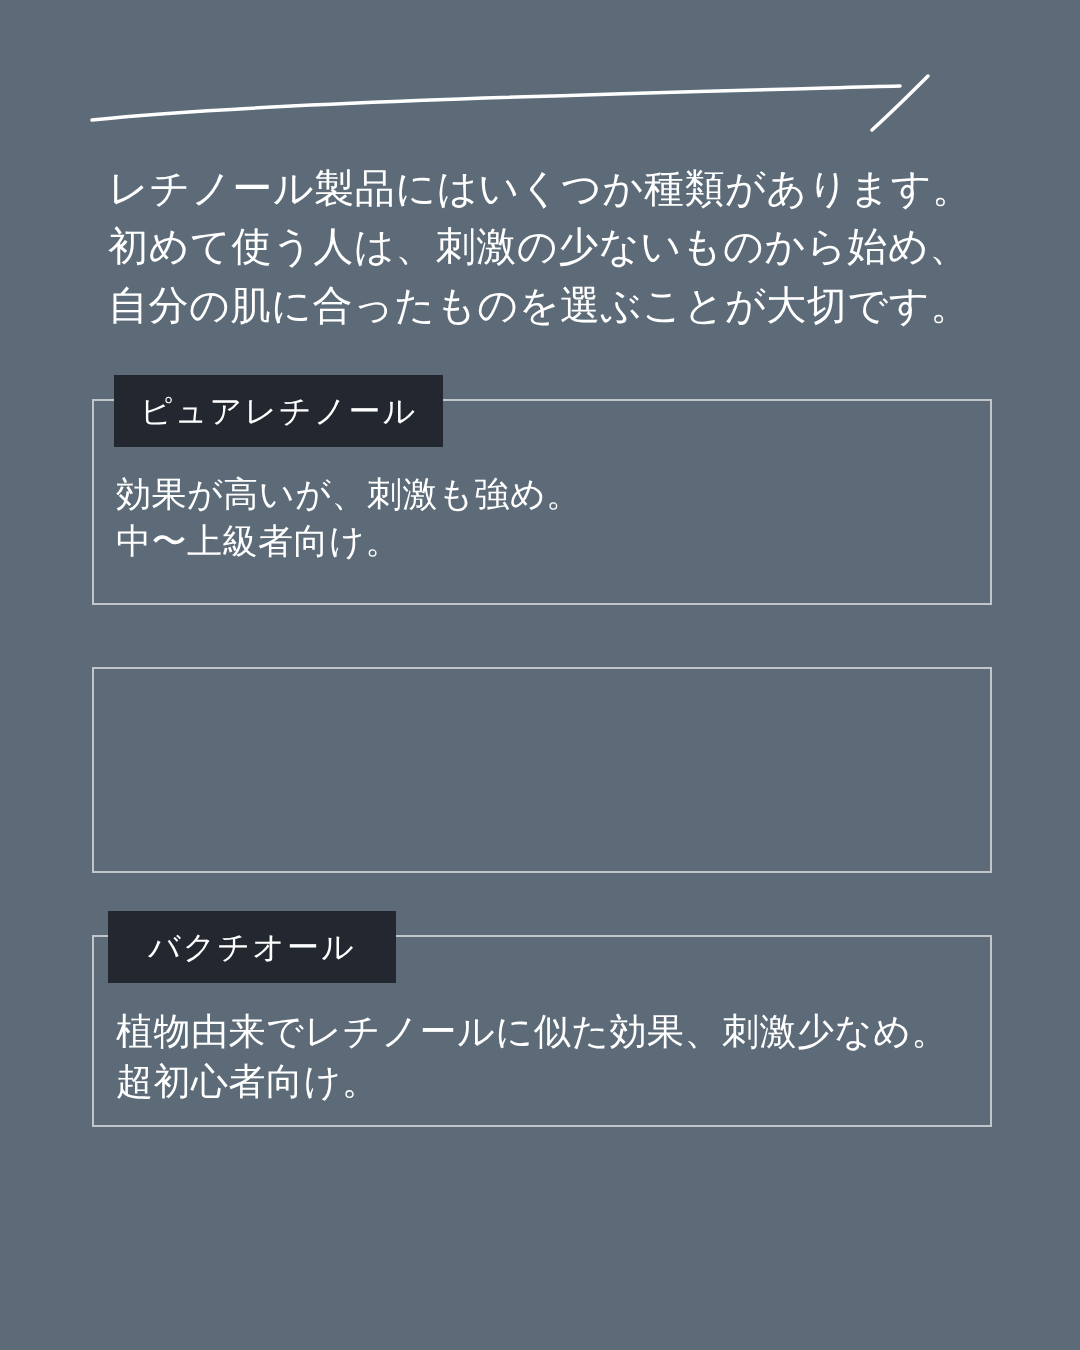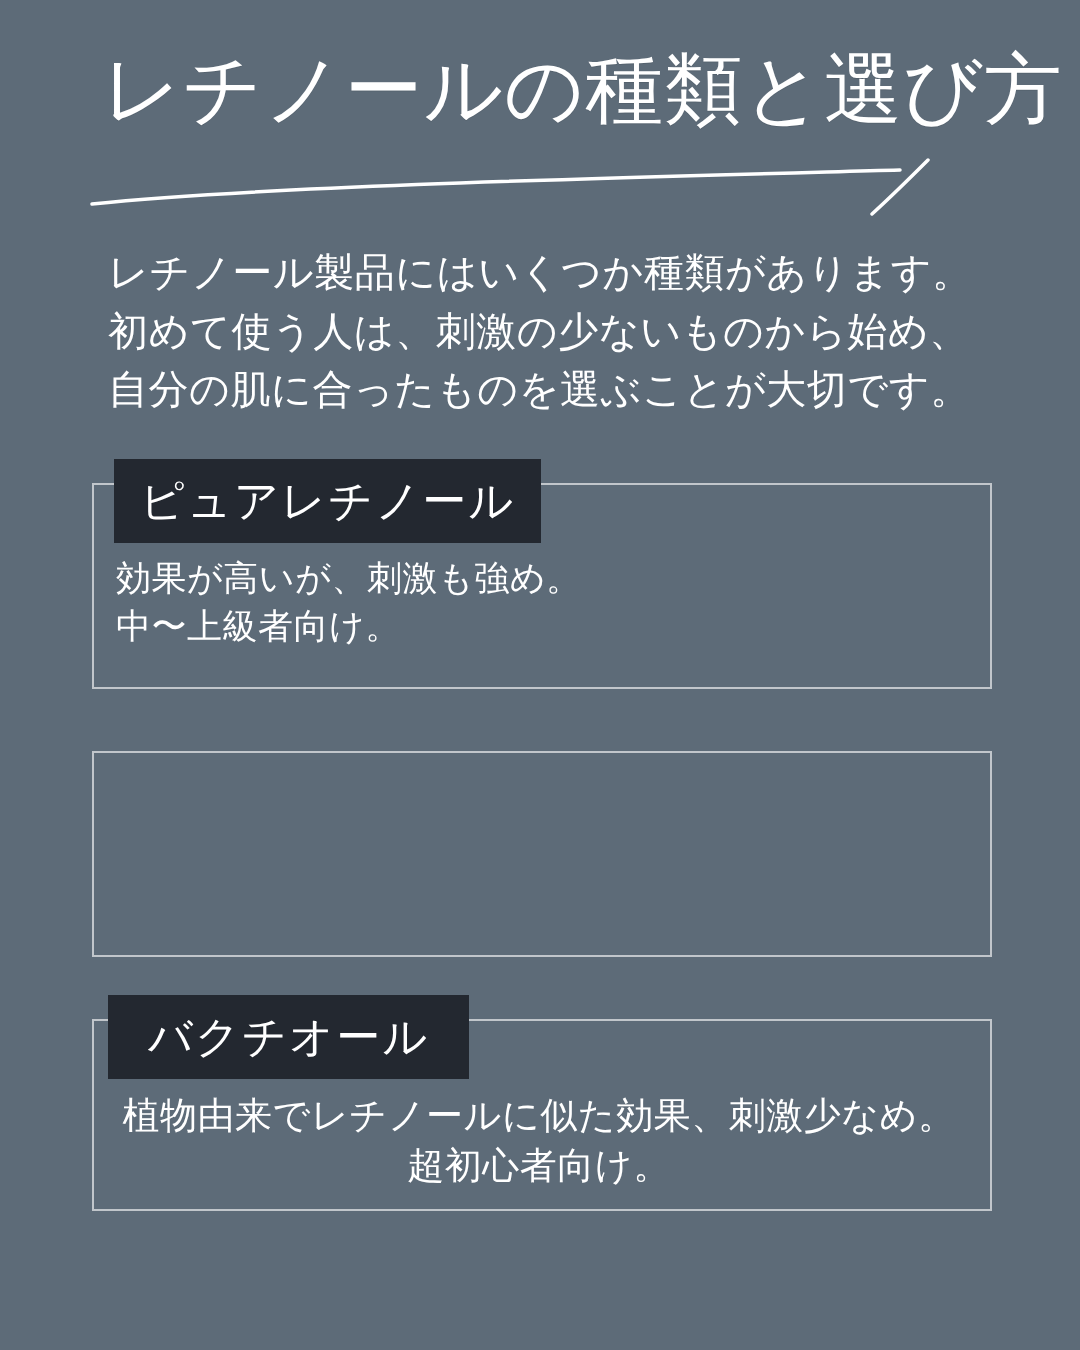--- a/index.html
+++ b/index.html
@@ -78,21 +78,21 @@
     bottom: 0;
     border: 2px solid rgba(255,255,255,0.62);
     box-sizing: border-box;
   }
   .card-label {
     position: absolute;
     left: 26px;
     top: 0;
     background: #232830;
     color: #ffffff;
-    font-size: 44px;
+    font-size: 32px;
     line-height: 1;
     padding: 20px 26px 20px 26px;
     letter-spacing: 2px;
     z-index: 2;
     font-family: "Liberation Sans", sans-serif;
     font-weight: 400;
     white-space: nowrap;
   }
   .card-body {
     position: absolute;
@@ -107,29 +107,28 @@
   .card-body .line {
     display: block;
     white-space: nowrap;
   }
 
   
   .card--pure { height: 230px; }
   .card--derivative { height: 230px; }
   .card--bakuchiol { height: 216px; }
   .card--bakuchiol .card-label { left: 20px; padding-left: 40px; padding-right: 40px; }
-  .card--bakuchiol .card-body { font-size: 37px; text-align: center; }
+  .card--bakuchiol .card-body { font-size: 37px; }
 </style>
 </head>
 <body>
 
 <div class="page">
 
   <div class="title-block">
-    <h1 class="title">レチノールの種類と選び方</h1>
     <div class="title-rule">
       <svg width="852" height="60" viewBox="0 0 852 60" fill="none" xmlns="http://www.w3.org/2000/svg">
         <path d="M4 46 C 180 28, 520 20, 812 12" stroke="#ffffff" stroke-width="3.5" stroke-linecap="round" fill="none"></path>
         <path d="M784 56 C 806 36, 824 18, 840 2" stroke="#ffffff" stroke-width="3.5" stroke-linecap="round" fill="none"></path>
       </svg>
     </div>
   </div>
 
   <p class="intro">レチノール製品にはいくつか種類があります。初めて使う人は、刺激の少ないものから始め、自分の肌に合ったものを選ぶことが大切です。</p>
 

